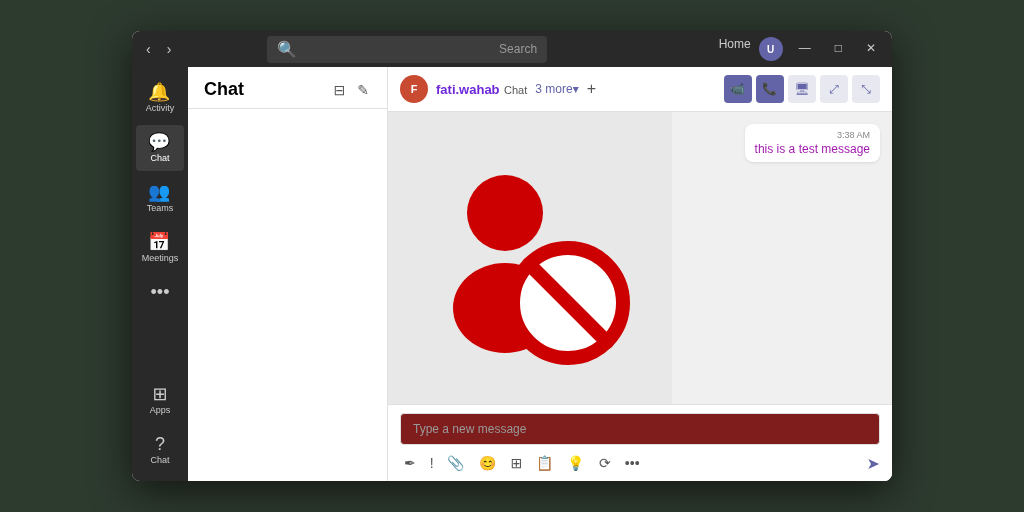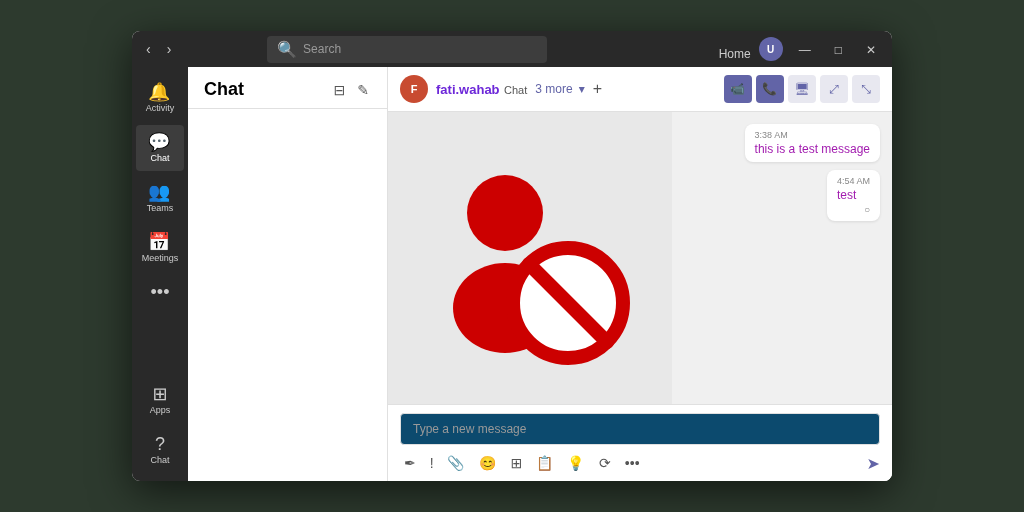--- a/index.html
+++ b/index.html
@@ -69,25 +69,26 @@
       max-width: 280px;
       margin: 0 auto;
     }
     .search-bar input {
       background: none;
       border: none;
       outline: none;
       color: #ccc;
       font-size: 12px;
       width: 100%;
+      text-align: right;
     }
     .search-bar input::placeholder { color: #999; }
     .titlebar-right {
       display: flex;
-      align-items: flex-end;
+      align-items: flex-start;
       gap: 8px;
       margin-left: auto;
     }
     .home-label {
       color: #ccc;
       font-size: 12px;
     }
     .avatar-circle {
       width: 24px;
       height: 24px;
@@ -226,21 +227,21 @@
       color: #555;
     }
     .more-btn {
       background: none;
       border: none;
       cursor: pointer;
       font-size: 12px;
       color: #6264a7;
       display: flex;
       align-items: center;
-      gap: 6px;
+      gap: 0;
     }
     .add-btn {
       background: none;
       border: none;
       cursor: pointer;
       font-size: 16px;
       color: #555;
     }
     .chat-header-right {
       margin-left: auto;
@@ -303,20 +304,21 @@
       border-radius: 8px;
       padding: 6px 10px;
       max-width: 180px;
       align-self: flex-end;
       box-shadow: 0 1px 3px rgba(0,0,0,0.1);
     }
     .message-time {
       font-size: 9px;
       color: #888;
       margin-bottom: 2px;
+      text-align: right;
     }
     .message-text {
       font-size: 12px;
       color: #a21caf;
     }
     .message-status {
       font-size: 10px;
       color: #888;
       text-align: right;
       margin-top: 2px;
@@ -329,21 +331,21 @@
       padding: 8px 12px;
       flex-shrink: 0;
     }
     .message-input-box {
       border: 1px solid #e0e0e0;
       border-radius: 4px;
       padding: 8px 12px;
       font-size: 12px;
       color: #999;
       margin-bottom: 8px;
-      background: #0c4a6e;
+      background: #7f1d1d;
     }
     .toolbar-row {
       display: flex;
       align-items: center;
       gap: 6px;
     }
     .toolbar-btn {
       background: none;
       border: none;
       cursor: pointer;
@@ -477,25 +479,20 @@
             <circle cx="148" cy="155" r="55" fill="none" stroke="#cc0000" stroke-width="14"></circle>
             <line x1="109" y1="116" x2="187" y2="194" stroke="#cc0000" stroke-width="14" stroke-linecap="round"></line>
           </svg>
         </div>
 
         <div class="messages-side">
           <div class="message-bubble">
             <div class="message-time">3:38 AM</div>
             <div class="message-text">this is a test message</div>
           </div>
-          <div class="message-bubble">
-            <div class="message-time">4:54 AM</div>
-            <div class="message-text">test</div>
-            <div class="message-status">○</div>
-          </div>
         </div>
 
       </div>
 
       <div class="input-area">
         <div class="message-input-box">Type a new message</div>
         <div class="toolbar-row">
           <button class="toolbar-btn">✒</button>
           <button class="toolbar-btn">!</button>
           <button class="toolbar-btn">📎</button>

